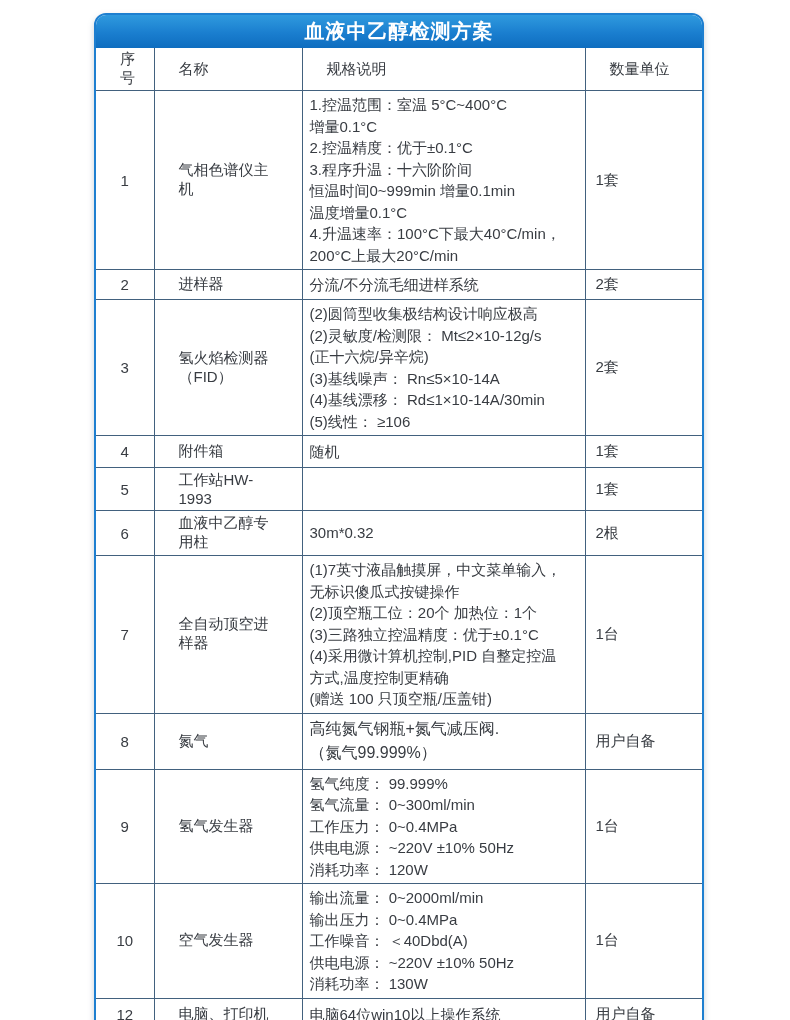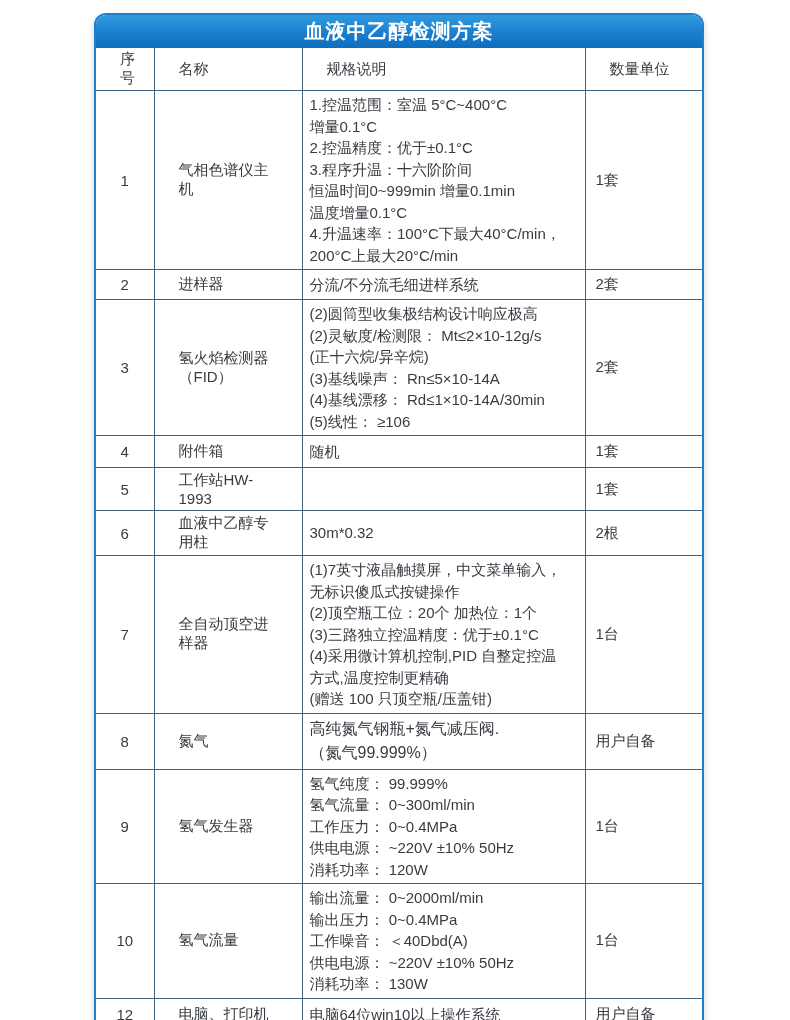--- a/index.html
+++ b/index.html
@@ -157,21 +157,21 @@
               <div class="spec-line">氢气纯度： 99.999%</div>
               <div class="spec-line">氢气流量： 0~300ml/min</div>
               <div class="spec-line">工作压力： 0~0.4MPa</div>
               <div class="spec-line">供电电源： ~220V ±10% 50Hz</div>
               <div class="spec-line">消耗功率： 120W</div>
             </td>
             <td class="qty">1台</td>
           </tr>
           <tr class="r10">
             <td class="no">10</td>
-            <td class="name">氢气流量</td>
+            <td class="name">空气发生器</td>
             <td class="spec">
               <div class="spec-line">输出流量： 0~2000ml/min</div>
               <div class="spec-line">输出压力： 0~0.4MPa</div>
               <div class="spec-line">工作噪音： ＜40Dbd(A)</div>
               <div class="spec-line">供电电源： ~220V ±10% 50Hz</div>
               <div class="spec-line">消耗功率： 130W</div>
             </td>
             <td class="qty">1台</td>
           </tr>
           <tr class="r12">

